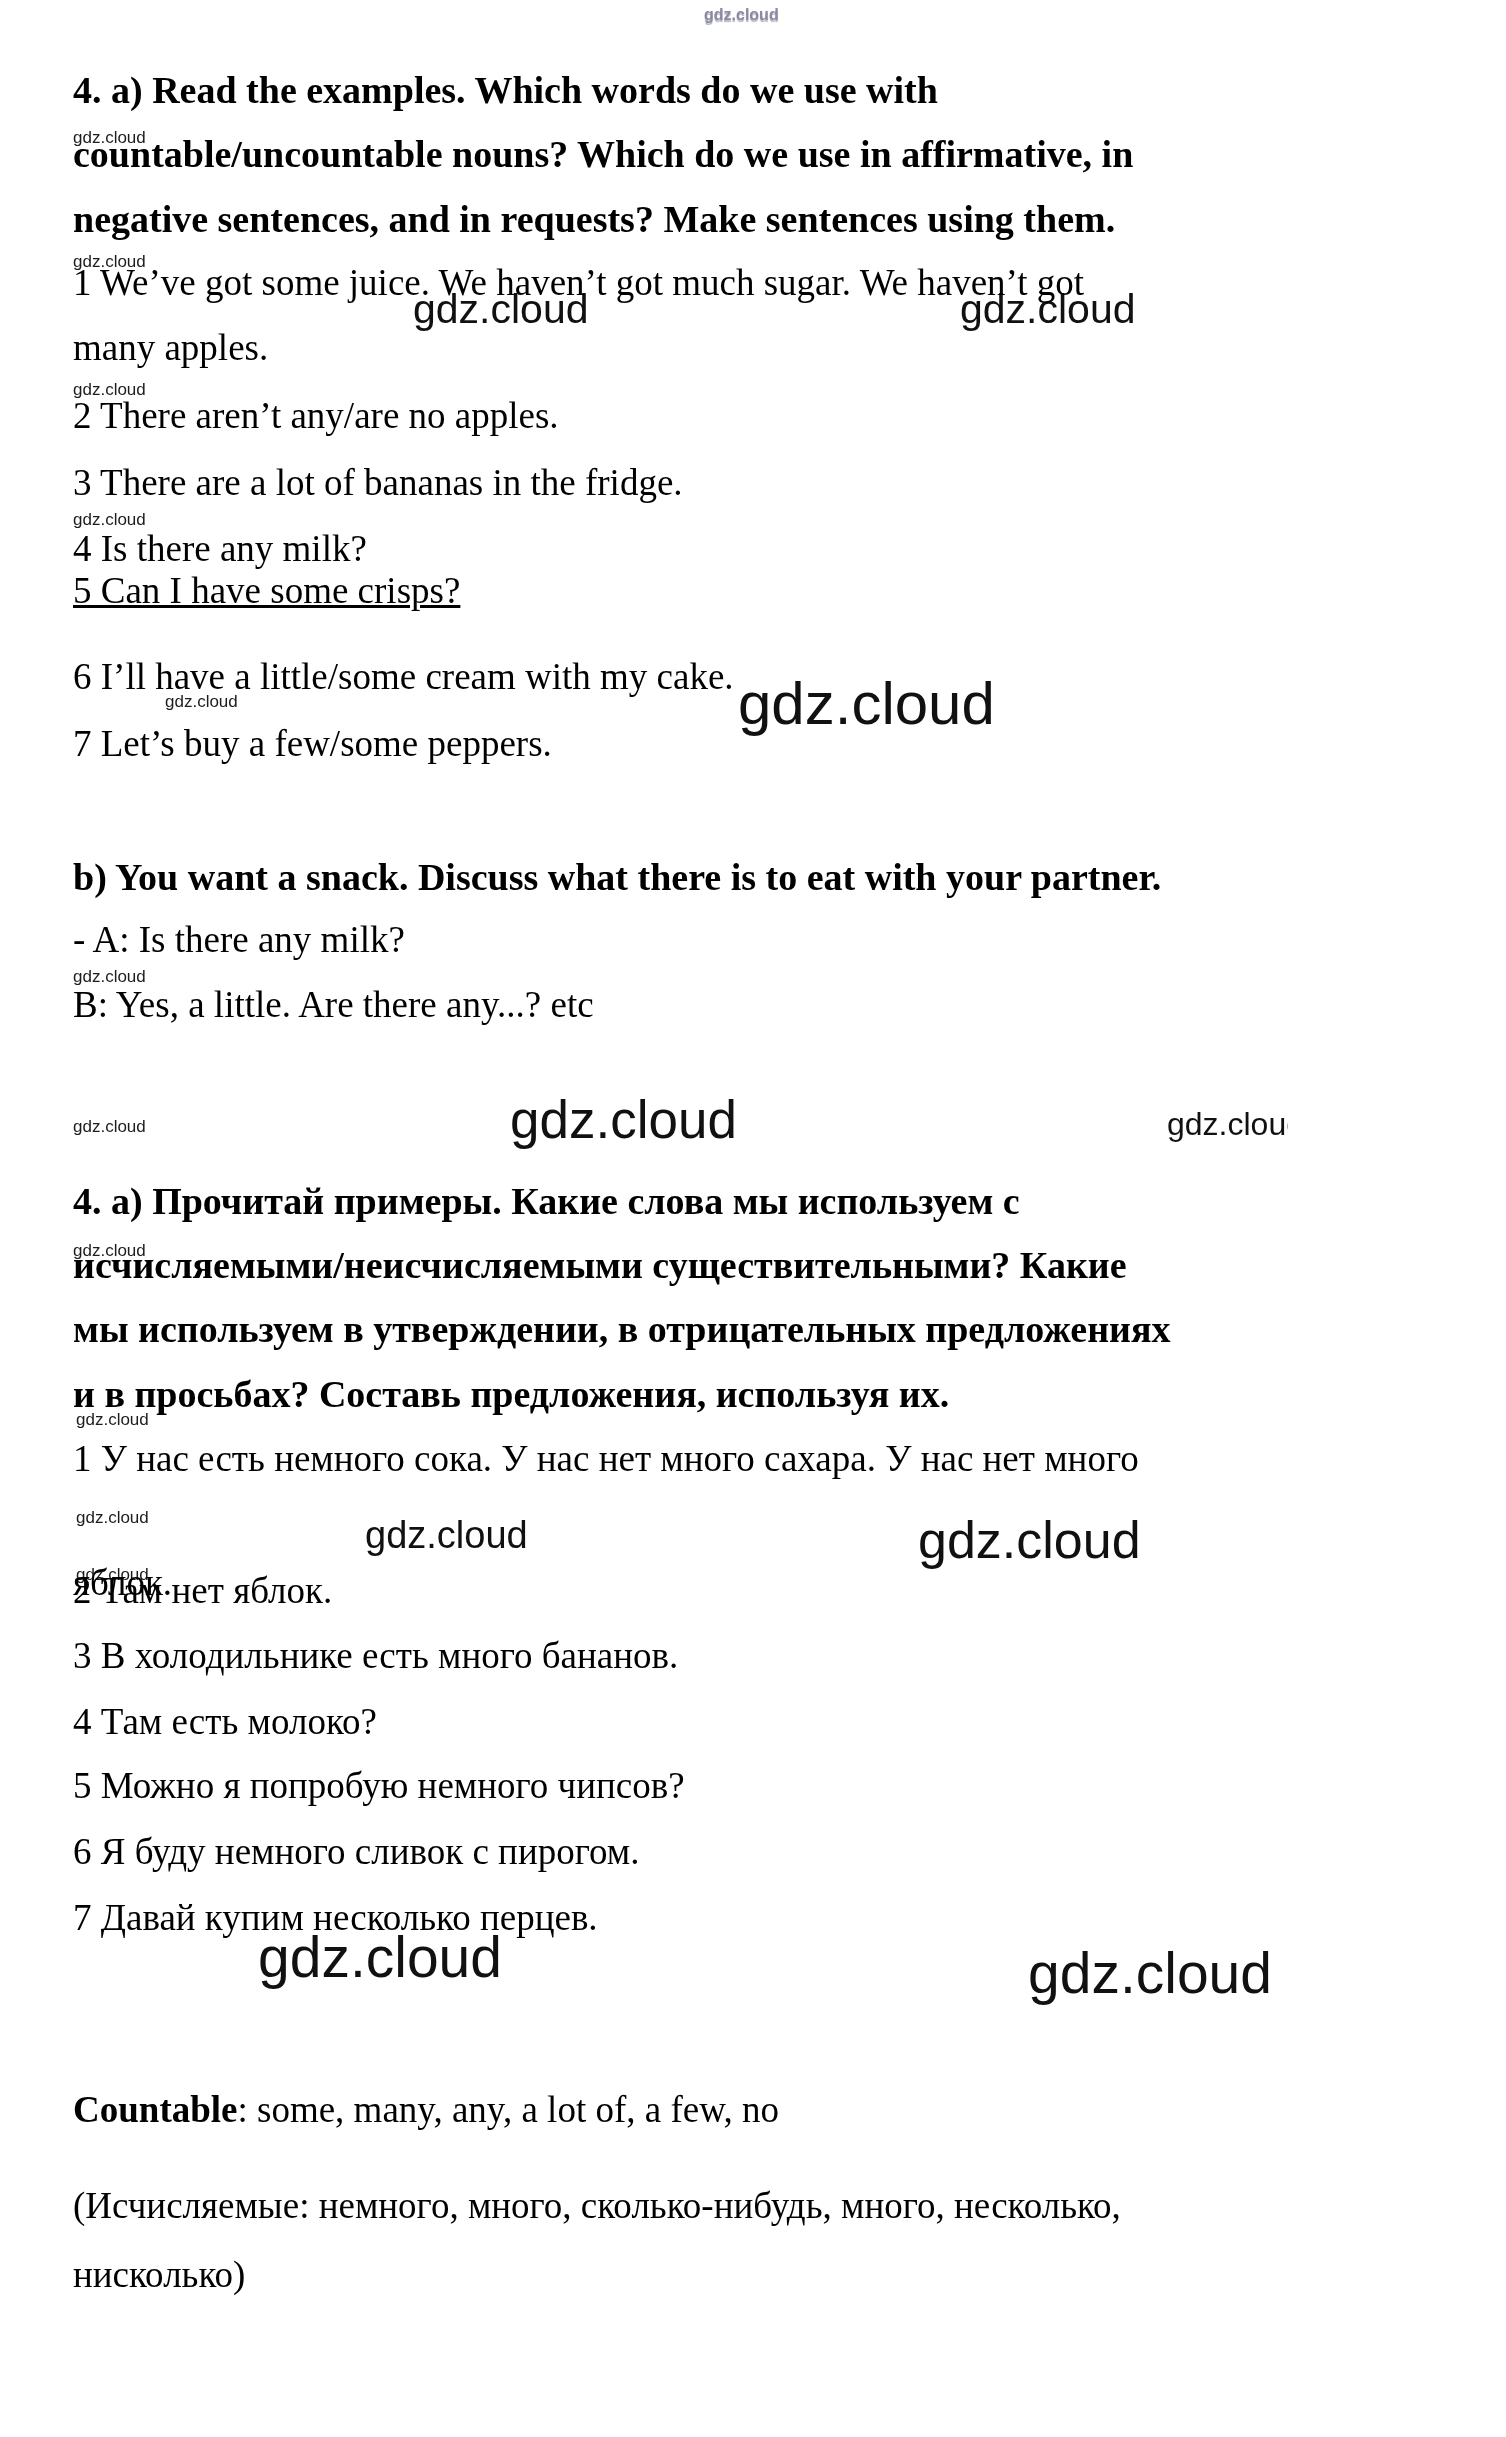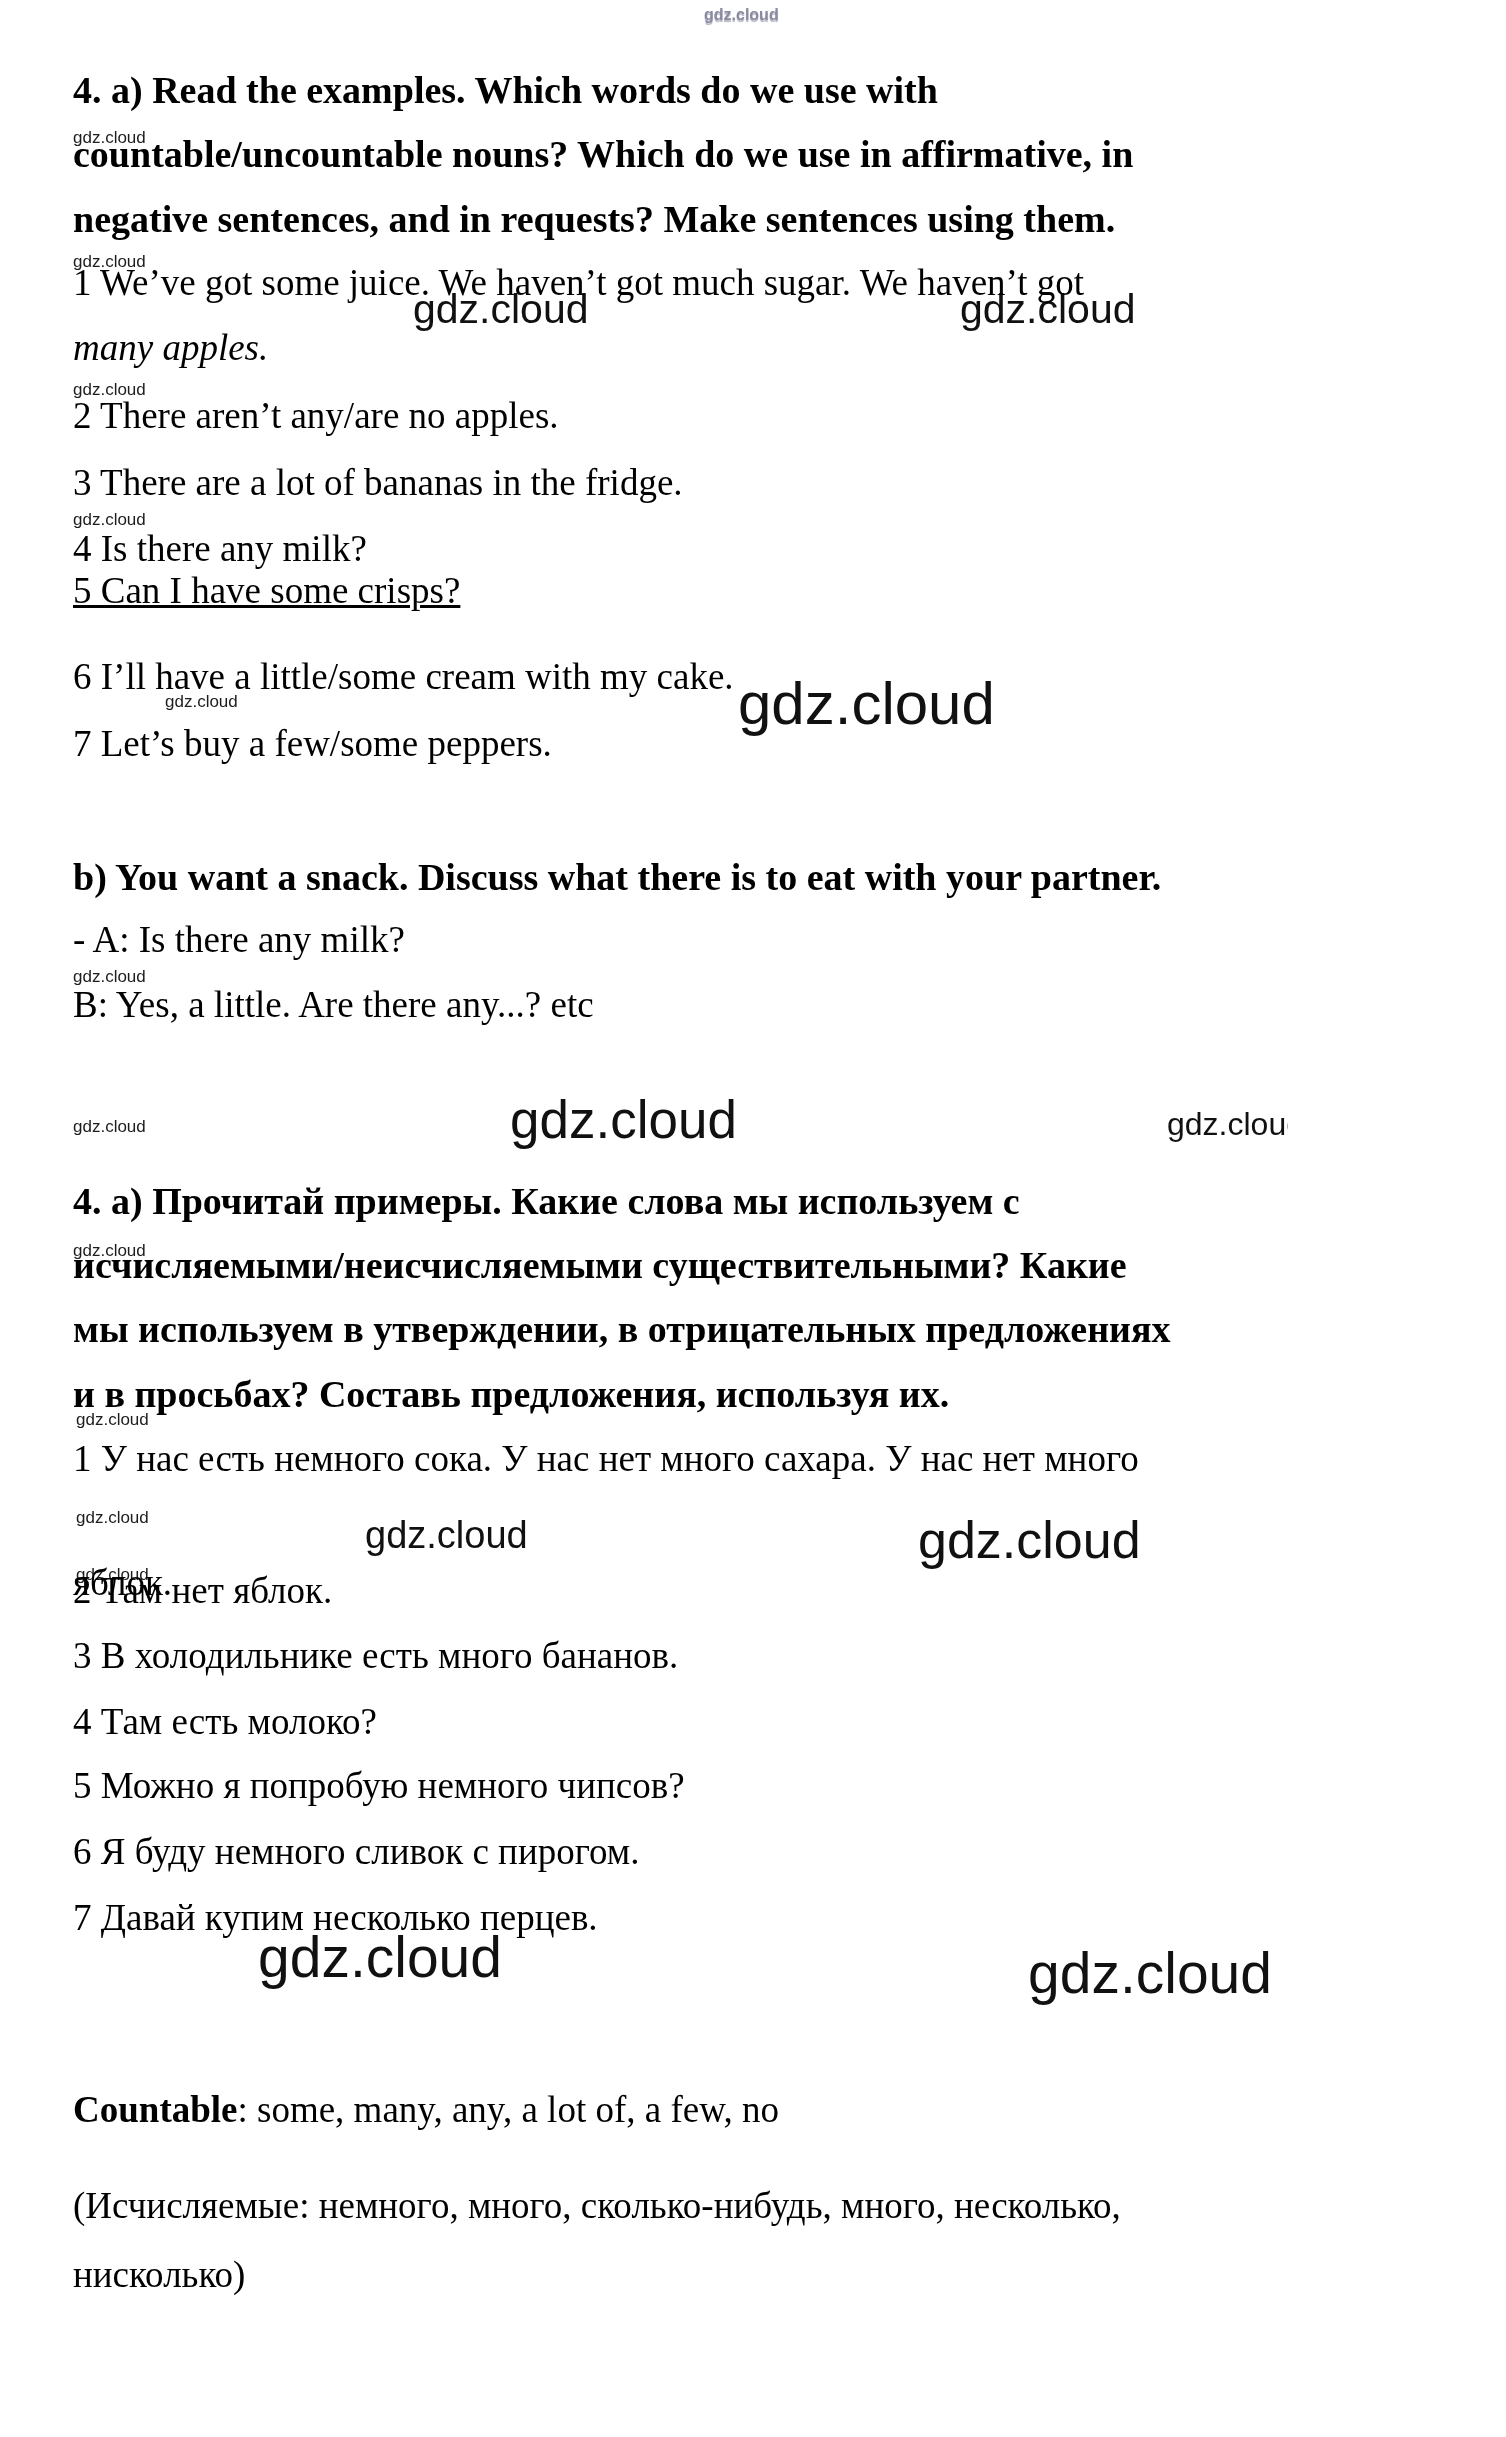--- a/index.html
+++ b/index.html
@@ -70,21 +70,21 @@
   <span class="wm" style="left:918px;top:1510px;font-size:52px;">gdz.cloud</span>
   <span class="wm wm-xs" style="left:76px;top:1565px;">gdz.cloud</span>
   <span class="wm" style="left:258px;top:1924px;font-size:57px;">gdz.cloud</span>
   <span class="wm" style="left:1028px;top:1940px;font-size:57px;">gdz.cloud</span>
 
   <div class="ln ln-b" style="top:67px;">4. a) Read the examples. Which words do we use with</div>
   <div class="ln ln-b" style="top:131px;">countable/uncountable nouns? Which do we use in affirmative, in</div>
   <div class="ln ln-b" style="top:196px;">negative sentences, and in requests? Make sentences using them.</div>
 
   <div class="ln" style="top:260px;">1 We’ve got some juice. We haven’t got much sugar. We haven’t got</div>
-  <div class="ln" style="top:325px;font-style:italic;">many apples.</div>
+  <div class="ln" style="top:325px;">many apples.</div>
   <div class="ln" style="top:393px;">2 There aren’t any/are no apples.</div>
   <div class="ln" style="top:460px;">3 There are a lot of bananas in the fridge.</div>
   <div class="ln" style="top:526px;">4 Is there any milk?</div>
   <div class="ln" style="top:568px;text-decoration:underline;">5 Can I have some crisps?</div>
   <div class="ln" style="top:654px;">6 I’ll have a little/some cream with my cake.</div>
   <div class="ln" style="top:721px;">7 Let’s buy a few/some peppers.</div>
 
   <div class="ln ln-b" style="top:854px;">b) You want a snack. Discuss what there is to eat with your partner.</div>
   <div class="ln" style="top:917px;">- A: Is there any milk?</div>
   <div class="ln" style="top:982px;">B: Yes, a little. Are there any...? etc</div>

